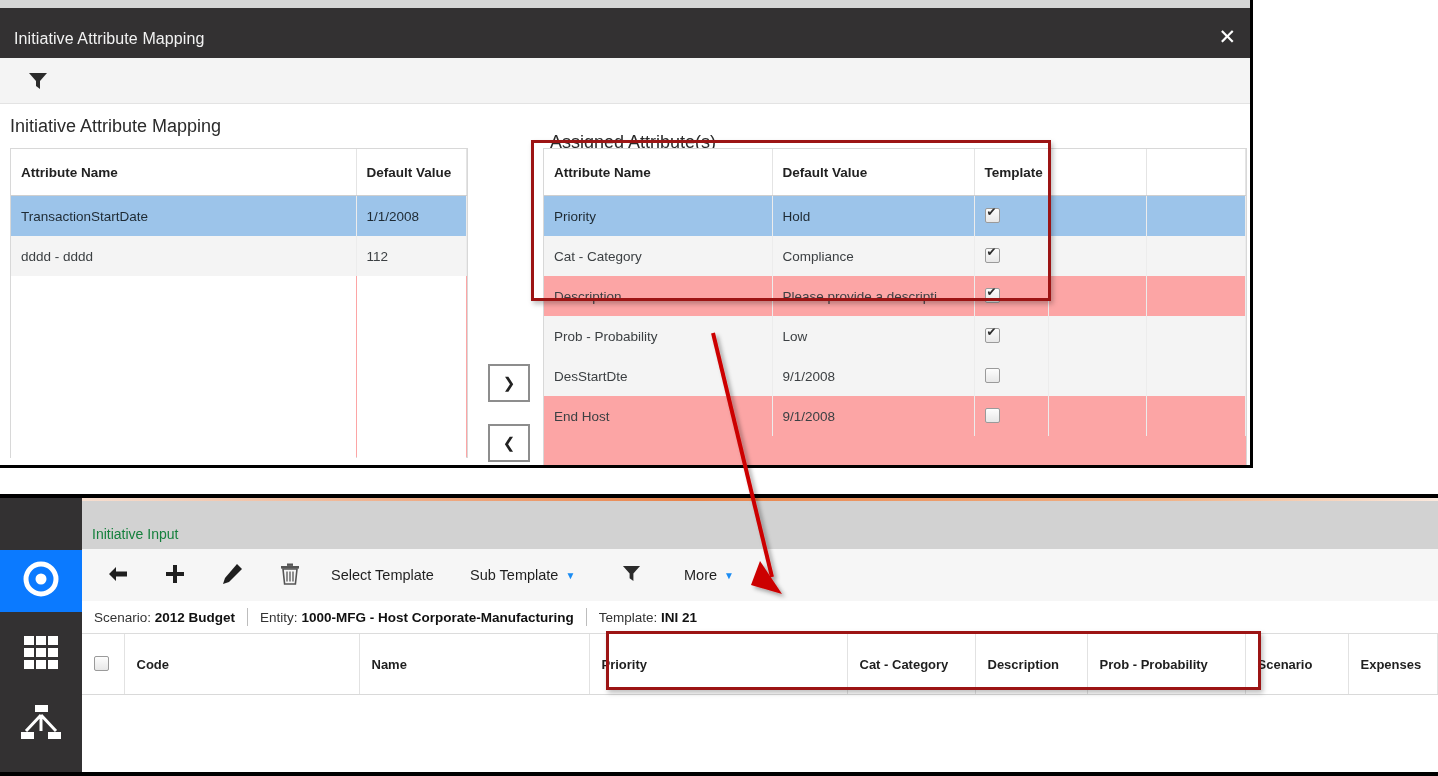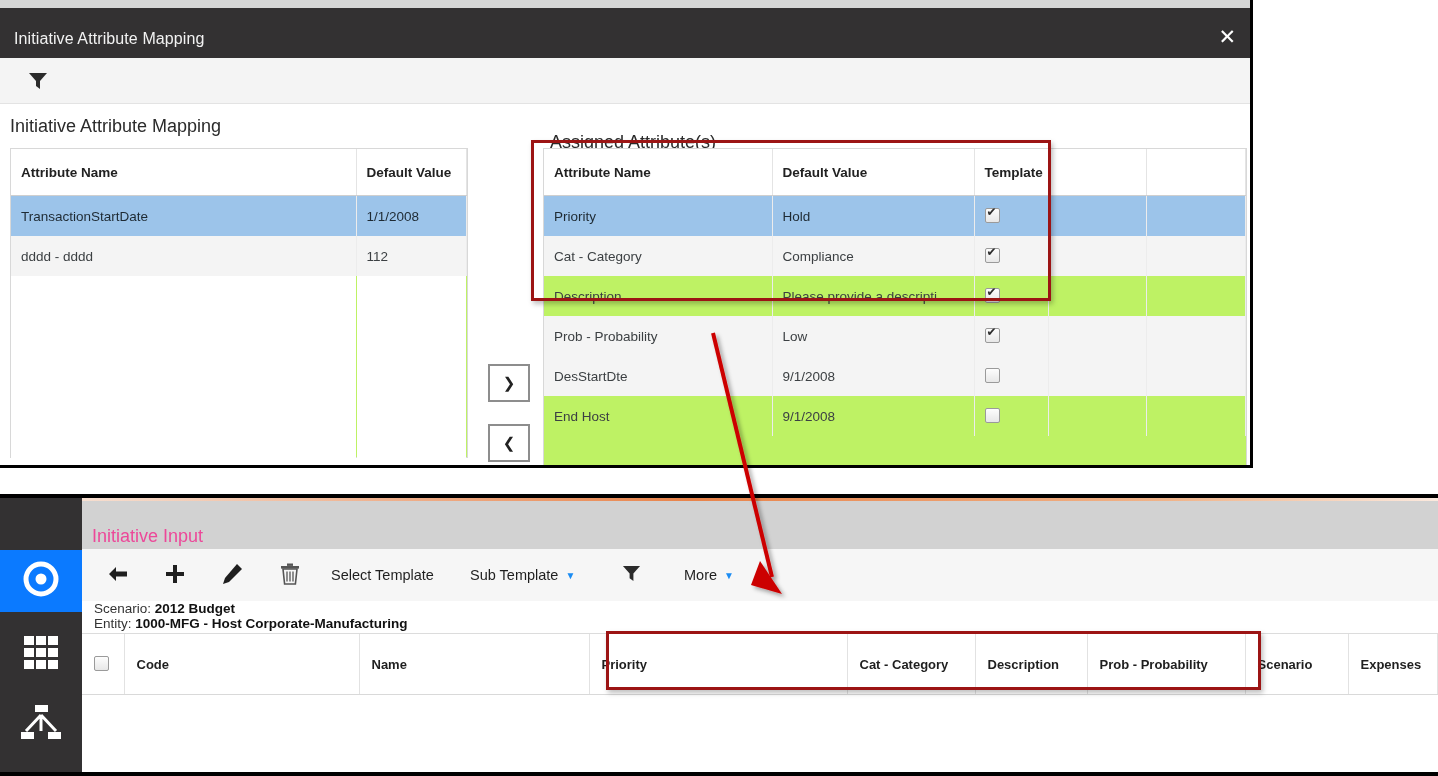--- a/index.html
+++ b/index.html
@@ -50,21 +50,21 @@
 
   .panel-heading{
     position:absolute;
     font-size:18px;color:#2b2b2b;
     white-space:nowrap;
   }
   #heading-left{left:10px;top:116px;}
   #heading-right{left:550px;top:116px;margin-top:16px;}
 
   
-  .grid{position:absolute;background:#bef264;border:1px solid #d8d8d8;box-sizing:border-box;}
+  .grid{position:absolute;background:#fca5a5;border:1px solid #d8d8d8;box-sizing:border-box;}
   .grid table{border-collapse:collapse;width:100%;table-layout:fixed;font-size:13.5px;}
   .grid th{
     background:#ffffff;color:#222;font-weight:bold;font-size:13.5px;
     text-align:left;padding:8px 10px;height:30px;
     border-bottom:1px solid #cfcfcf;border-right:1px solid #e4e4e4;
     white-space:nowrap;overflow:hidden;
   }
   .grid td{
     padding:6px 10px;height:28px;color:#3c4043;
     border-right:1px solid #ececec;
@@ -117,36 +117,36 @@
     display:flex;align-items:center;justify-content:center;cursor:pointer;
   }
   #nav-target{top:52px;background:#0b7aff;}
   #nav-grid{top:126px;}
   #nav-tree{top:196px;}
 
   .bp-titlebar{
     position:absolute;left:82px;top:3px;right:0;height:48px;background:#d2d2d2;
   }
   .bp-title{
-    position:absolute;left:92px;top:526px;font-size:18px;color:#ec4899;white-space:nowrap;
+    position:absolute;left:92px;top:526px;font-size:14px;color:#15803d;white-space:nowrap;
   }
   .bp-toolbar{
     position:absolute;left:82px;top:51px;right:0;height:52px;
     background:#f6f6f6;border-bottom:1px solid #e0e0e0;
   }
   .tb-item{
     position:absolute;top:10px;height:32px;display:flex;align-items:center;
     color:#1f1f1f;font-size:14.5px;cursor:pointer;white-space:nowrap;
   }
   .tb-caret{color:#1b8cf3;font-size:10px;margin-left:7px;}
 
   .ctxbar{
     position:absolute;left:82px;top:103px;right:0;height:32px;
     background:#ffffff;font-size:13.5px;color:#333;
-    display:flex;align-items:flex-start;flex-direction:column;
+    display:flex;align-items:center;
   }
   .ctx-seg{padding:0 12px;white-space:nowrap;}
   .ctx-seg b{font-weight:bold;color:#111;}
   .ctx-div{width:1px;height:18px;background:#bdbdbd;}
 
   #bottom-grid{
     position:absolute;left:82px;top:135px;right:0;bottom:0;background:#fff;
     border-top:1px solid #dcdcdc;
   }
   #bottom-grid table{border-collapse:collapse;width:100%;table-layout:fixed;}

